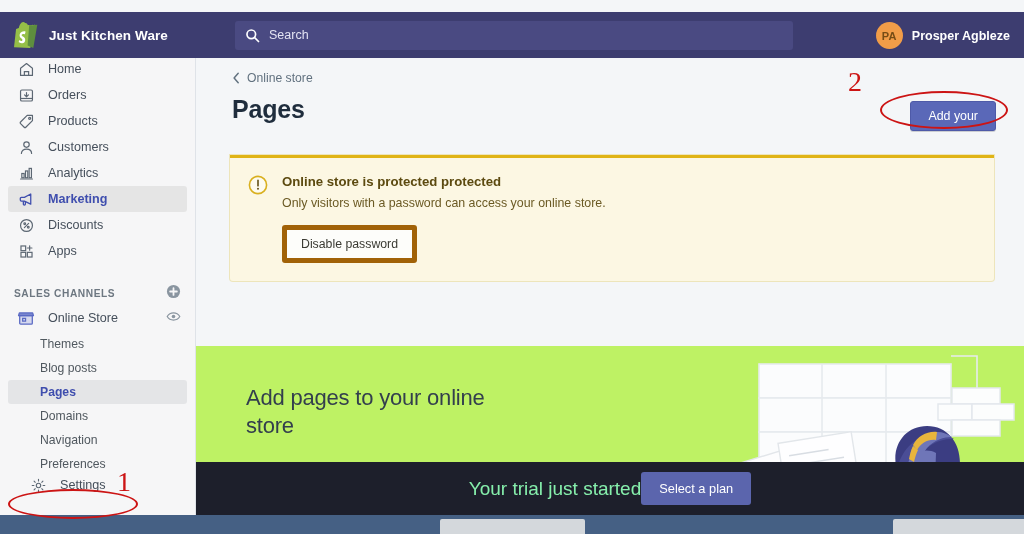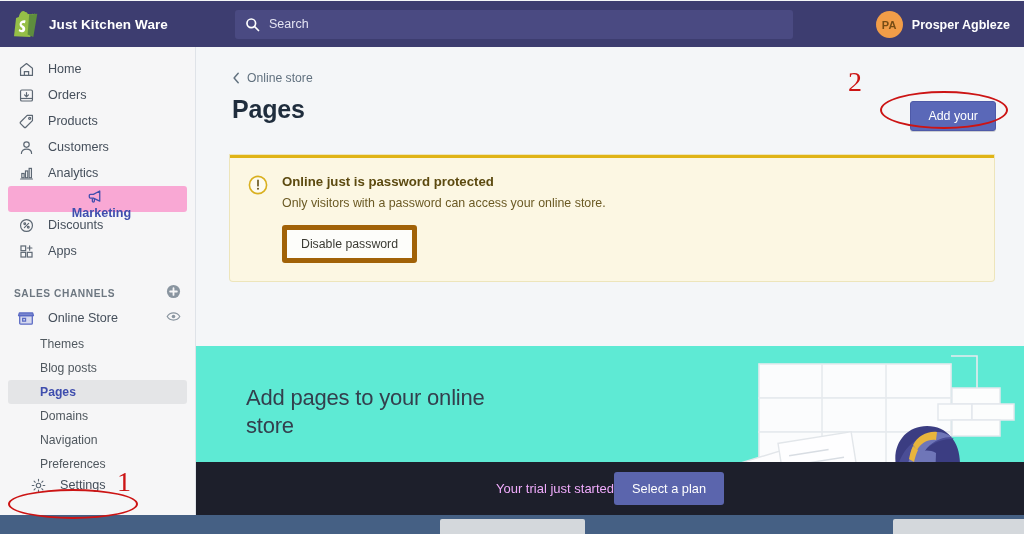--- a/index.html
+++ b/index.html
@@ -7,21 +7,21 @@
   html, body {
     width: 1024px; height: 534px;
     overflow: hidden;
     font-family: "Liberation Sans", sans-serif;
     background: #f4f6f8;
   }
   #app { position: relative; width: 1024px; height: 534px; }
 
   
   .topbar {
-    position: absolute; top: 1px; left: 0;
+    position: absolute; top: 12px; left: 0;
     width: 1024px; height: 46px;
     background: #3d3d70;
     display: flex; align-items: center;
     z-index: 30;
   }
   .brand { display: flex; align-items: center; width: 196px; padding-left: 14px; }
   .shop-logo {
     width: 24px; height: 26px; position: relative; margin-right: 11px;
   }
   .shop-logo svg { display: block; }
@@ -66,21 +66,21 @@
     display: flex; align-items: center;
     height: 26px; margin: 0 8px 0 8px;
     padding-left: 8px; border-radius: 3px;
     cursor: pointer; position: relative;
   }
   .nav-item .ico {
     width: 20px; height: 20px; flex: 0 0 20px; margin-right: 12px;
     display: flex; align-items: center; justify-content: center;
   }
   .nav-item .lbl { font-size: 12.6px; color: #454f5b; white-space: nowrap; }
-  .nav-item.active { background: #f9a8d4; flex-direction: column; }
+  .nav-item.active { background: #e5e5e5; }
   .nav-item.active .lbl { color: #3f4eae; font-weight: bold; }
   .nav-item.active .ico svg { stroke: #3f4eae; }
 
   .section-head {
     display: flex; align-items: center; justify-content: space-between;
     padding: 0 14px 0 14px; height: 22px; margin-top: 18px;
   }
   .section-title {
     font-size: 10.2px; font-weight: bold; letter-spacing: .55px;
     color: #6d7781; text-transform: uppercase;
@@ -153,40 +153,40 @@
     margin-top: 15px; background: #fdfdfa;
     border: 5px solid #a16207; border-radius: 3px;
     font-size: 12.3px; font-family: inherit; color: #3b3b33;
     padding: 7px 14px; cursor: pointer;
   }
 
   
   .empty {
     position: absolute; left: 0; top: 300px;
     width: 828px; height: 188px;
-    background: #5eead4;
+    background: #bef264;
   }
   .empty-text { position: absolute; left: 50px; top: 38px; width: 260px; }
   .empty-title {
     font-size: 22px; color: #333f4d; line-height: 1.28; letter-spacing: -.2px;
   }
   .empty-sub {
     font-size: 14.5px; color: #5d6b7a; margin-top: 19px; line-height: 1.4;
   }
   .illo { position: absolute; right: 0; top: 0; width: 360px; height: 188px; overflow: hidden; }
 
   
   .trialbar {
     position: absolute; left: 196px; bottom: 19px;
     width: 828px; height: 53px;
     background: #1d1f2b;
     display: flex; align-items: center; justify-content: center;
     z-index: 25;
   }
-  .trial-text { color: #f0abfc; font-size: 13px; }
+  .trial-text { color: #86efac; font-size: 19px; }
   .btn-trial {
     background: #5b65ad; color: #fff;
     border: none; border-radius: 3px;
     font-size: 12.8px; font-family: inherit;
     padding: 9px 18px; cursor: pointer;
   }
 
   
   .taskbar {
     position: absolute; left: 0; bottom: 0;
@@ -413,21 +413,21 @@
 
     <div class="banner">
       <span class="banner-icon">
         <svg width="20" height="20" viewBox="0 0 20 20">
           <circle cx="10" cy="10" r="8.6" fill="#fdfbef" stroke="#d9b01f" stroke-width="1.6"></circle>
           <path d="M10 5.4v5.3" stroke="#6b5a24" stroke-width="1.7" stroke-linecap="round"></path>
           <circle cx="10" cy="13.8" r="1.05" fill="#6b5a24"></circle>
         </svg>
       </span>
       <div>
-        <div class="banner-title">Online just is password protected</div>
+        <div class="banner-title">Online store is protected protected</div>
         <div class="banner-sub">Only visitors with a password can access your online store.</div>
         <button class="btn-secondary">Disable password</button>
       </div>
     </div>
 
     <div class="empty">
       <div class="empty-text">
         <div class="empty-title">Add pages to your online store</div>
         <div class="empty-sub">Write clear page titles and</div>
       </div>

